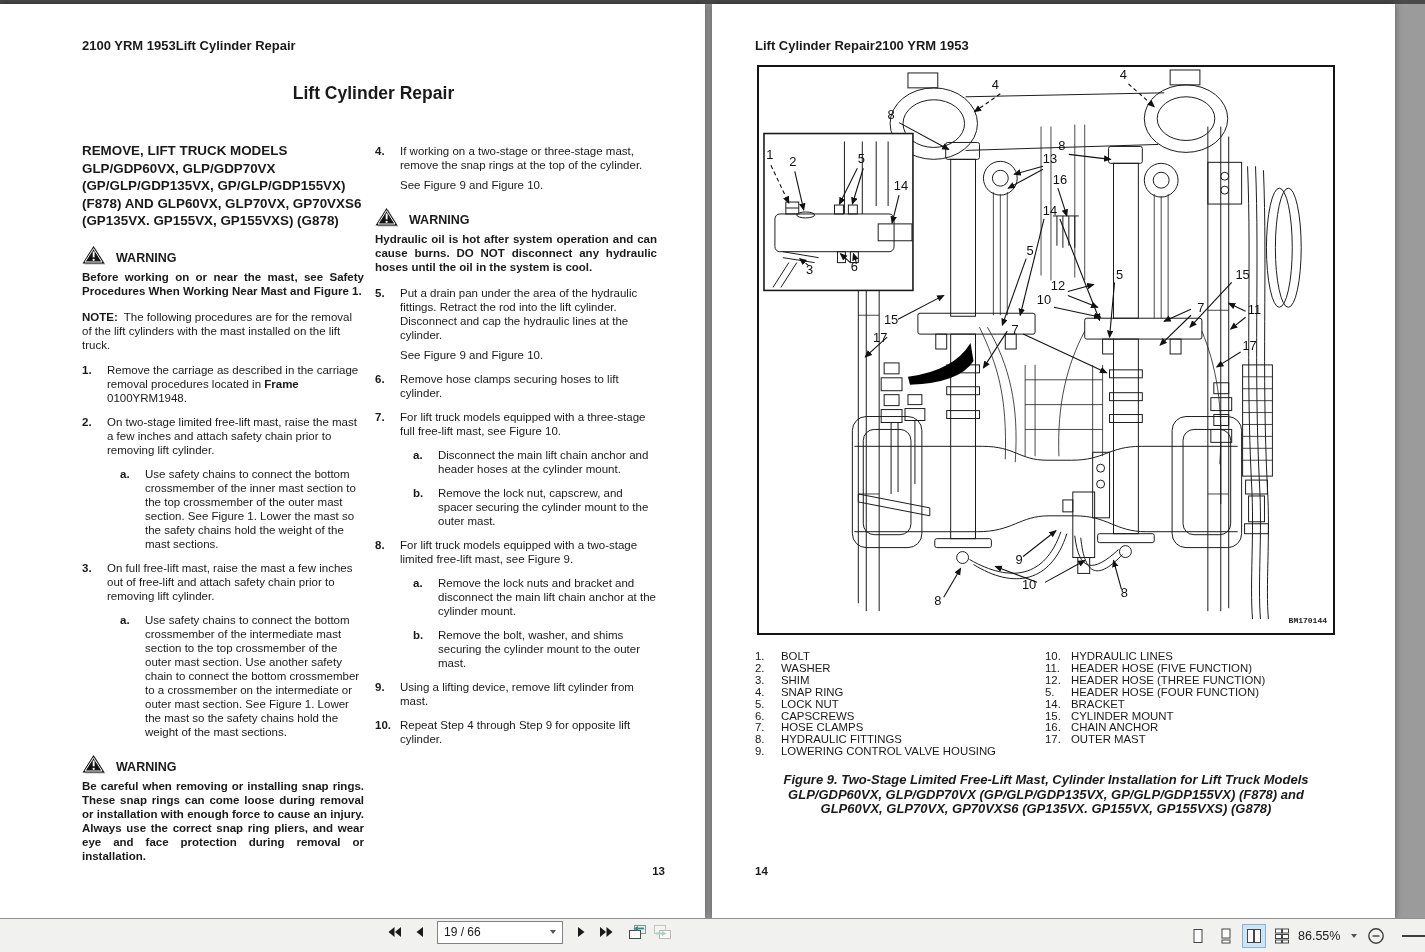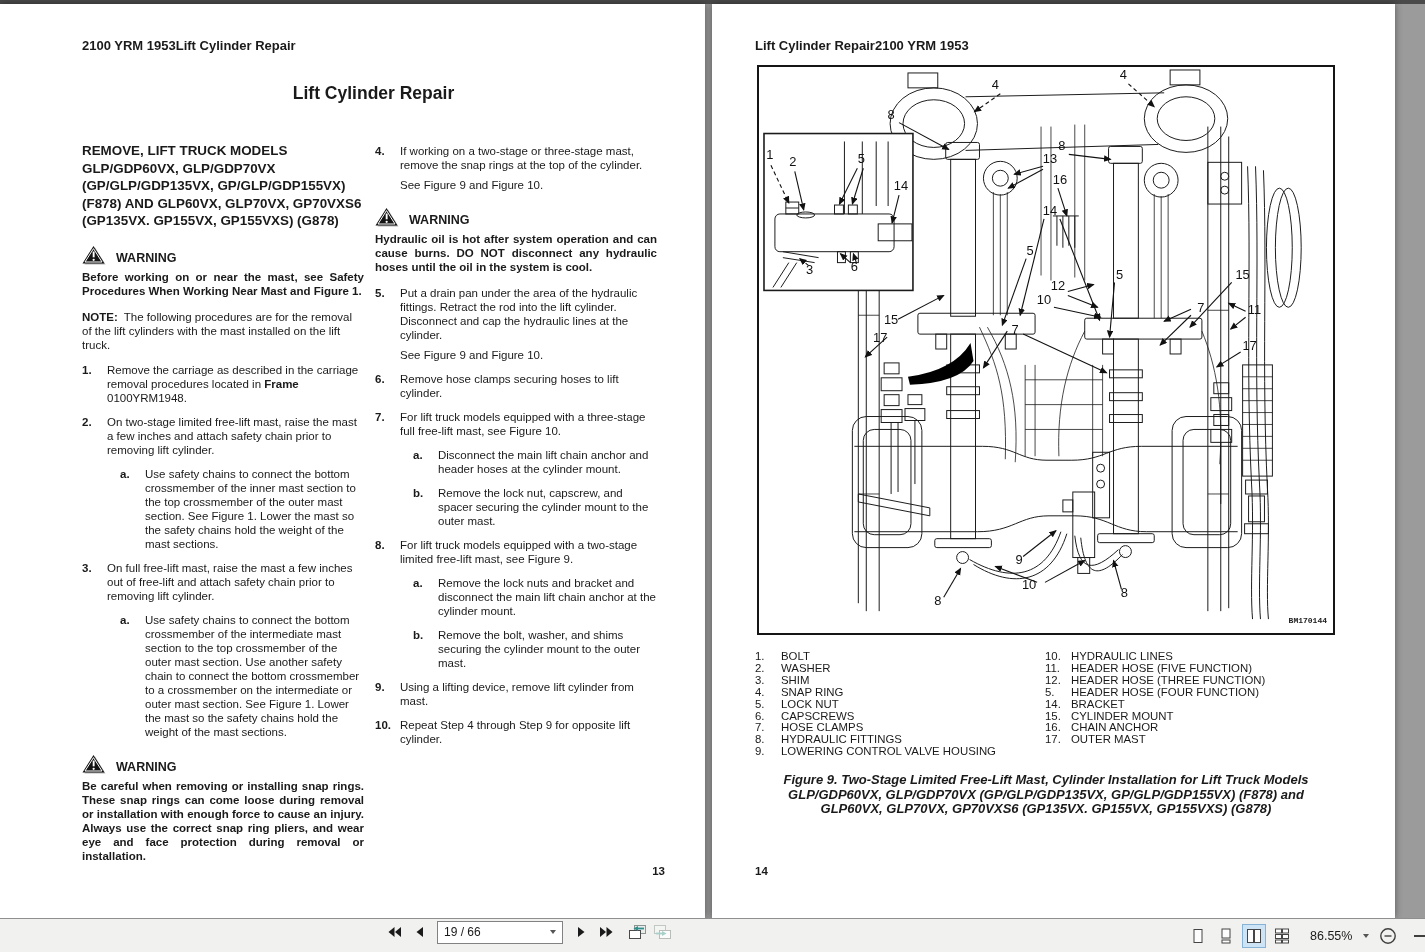--- a/index.html
+++ b/index.html
@@ -44,21 +44,21 @@
   .tbtn{width:22px;height:24px;border:none;background:transparent;display:flex;align-items:center;
         justify-content:center;padding:0;cursor:pointer;}
   .pagebox{width:112px;height:21px;border:1px solid #828282;background:#fff;display:flex;
            align-items:center;justify-content:space-between;font-size:12px;padding:0 6px;margin:0 4px;}
   .caret{width:0;height:0;border-left:3.5px solid transparent;border-right:3.5px solid transparent;
          border-top:4px solid #555;}
   .viewg{position:absolute;left:1186px;top:0;height:33px;display:flex;align-items:center;gap:4px;}
   .vbtn{width:24px;height:24px;border:1px solid transparent;background:transparent;display:flex;
         align-items:center;justify-content:center;padding:0;cursor:pointer;}
   .vbtn.active{background:#cde4f6;border-color:#86b2d6;}
-  .zoomtxt{font-size:12.5px;margin-left:12px;}
+  .zoomtxt{font-size:12.5px;}
   .zcaret{margin-left:7px;}
   .sliderline{width:46px;height:2px;background:#3f3f3f;margin-left:11px;}
 </style>
 </head>
 <body>
 
 <div class="top-strip"></div>
 
 <div class="page page-left">
   <div class="page-header">

